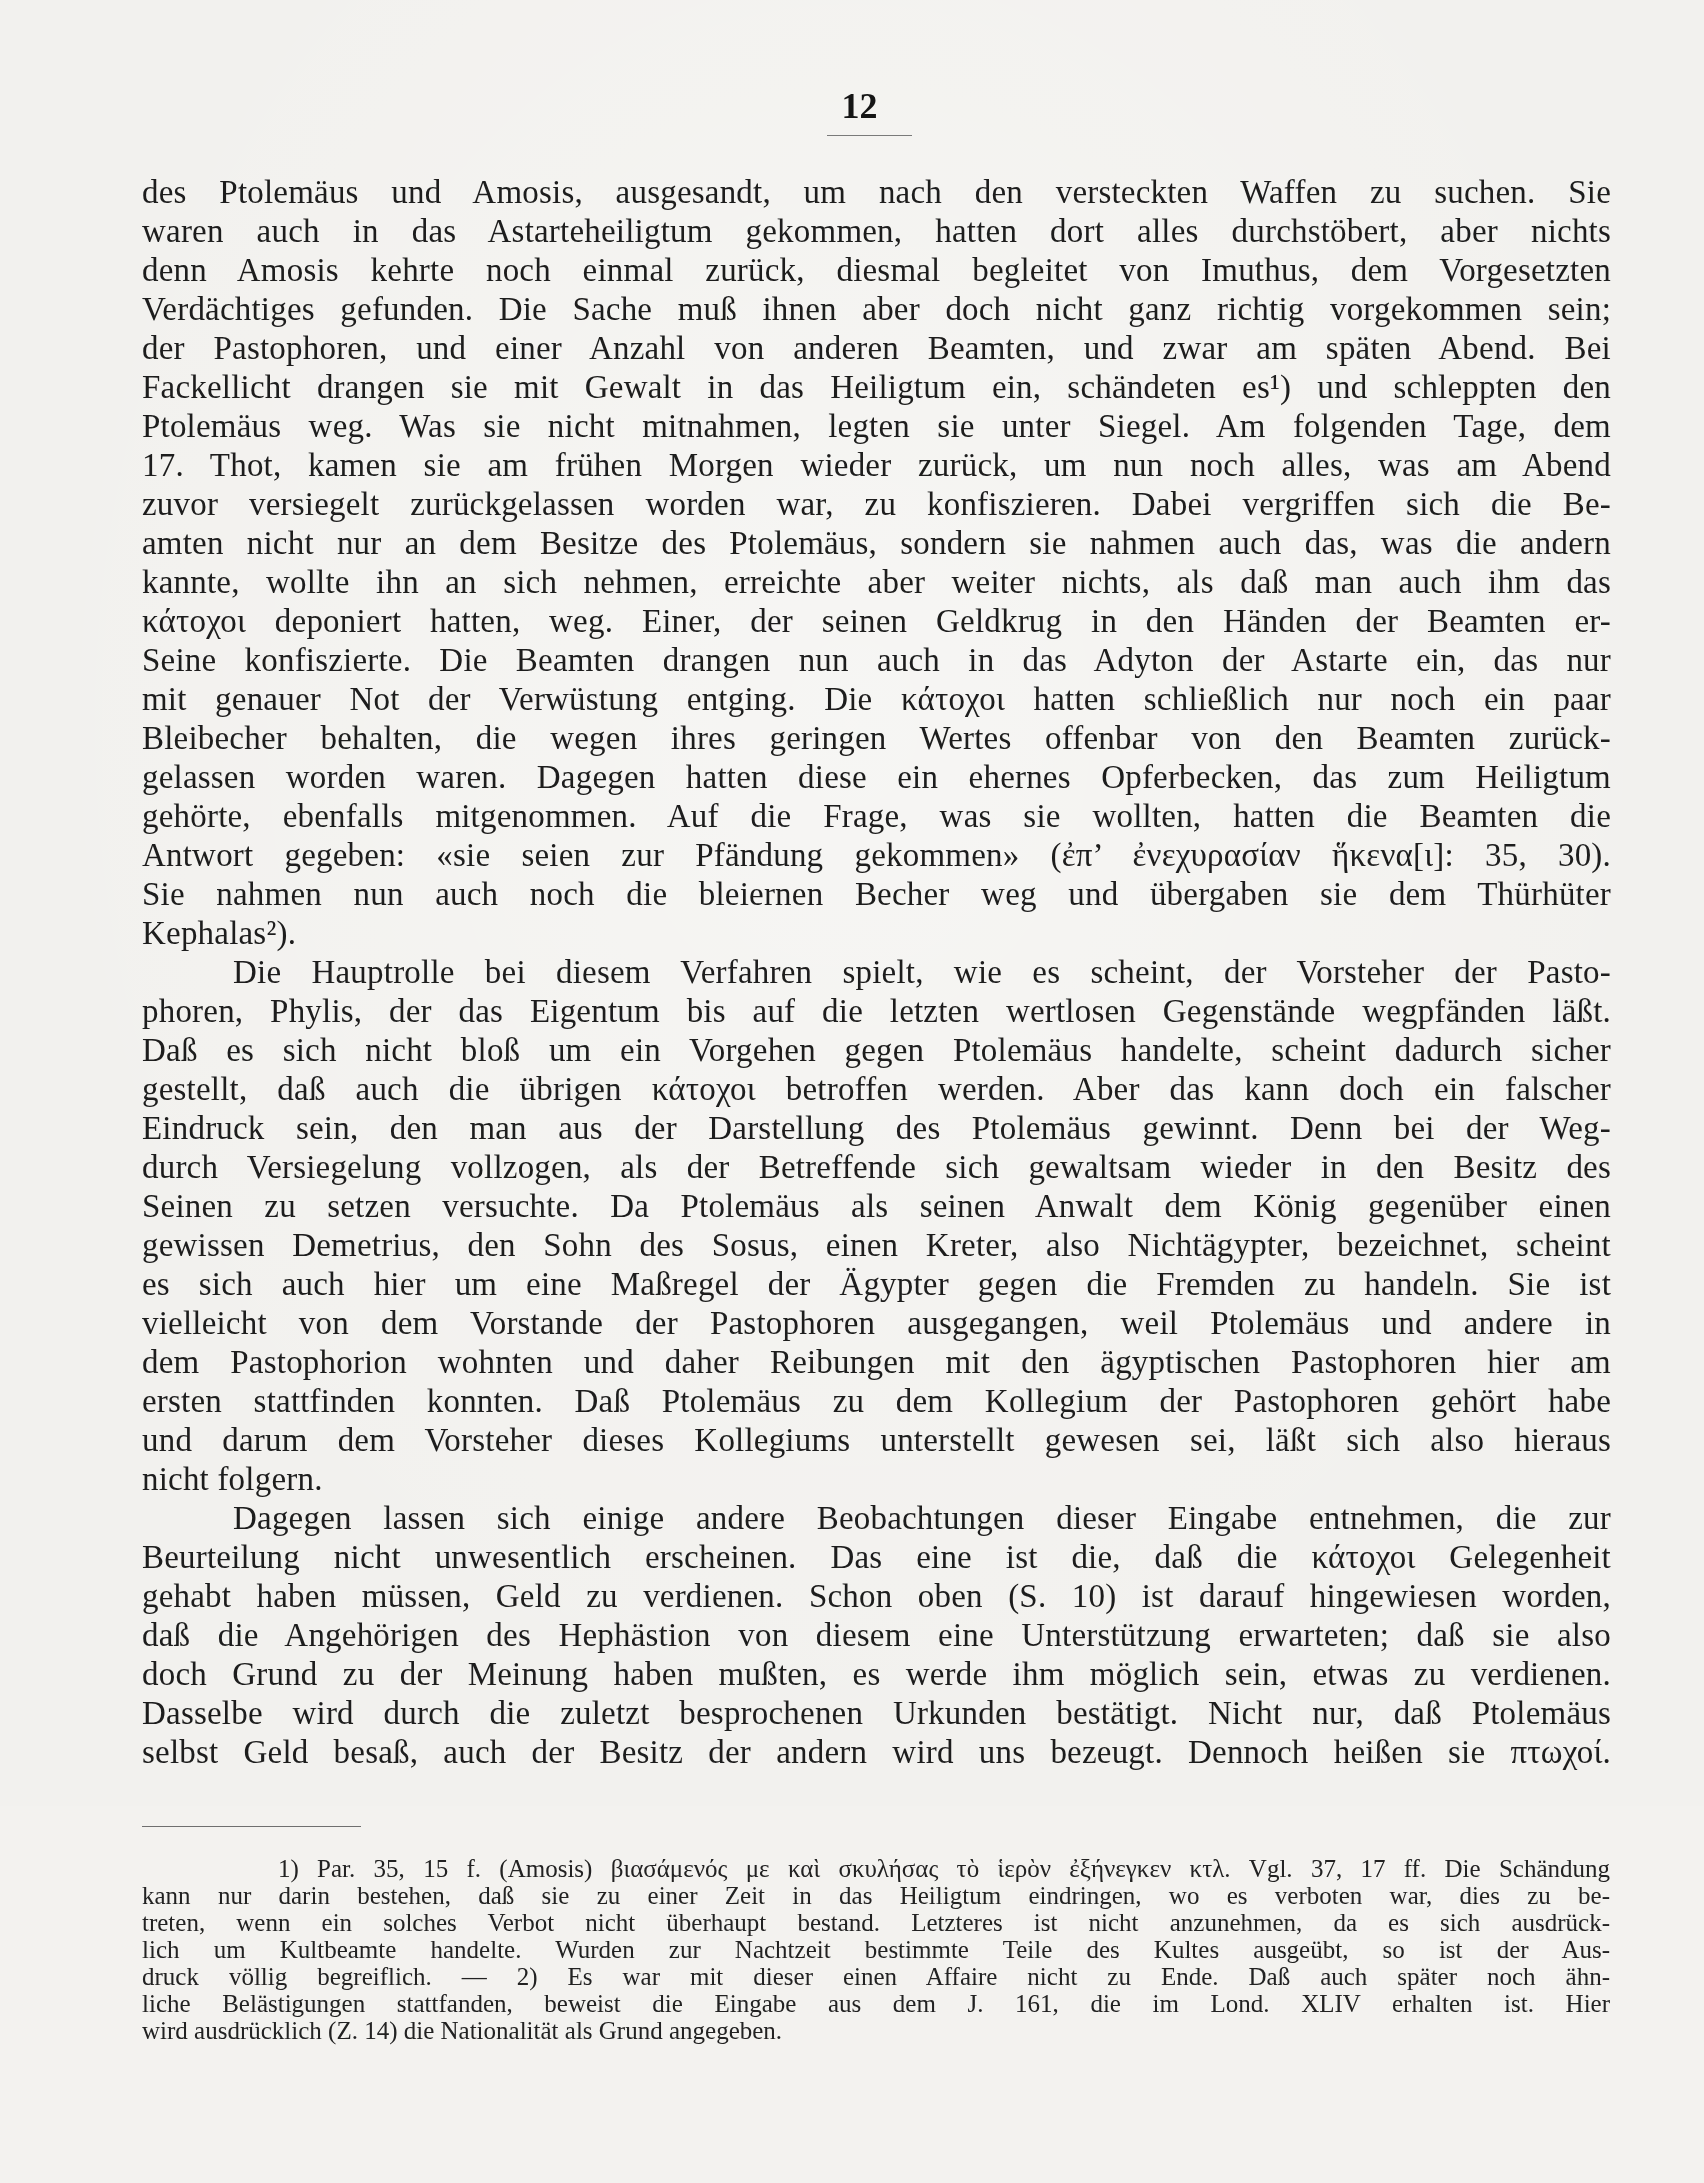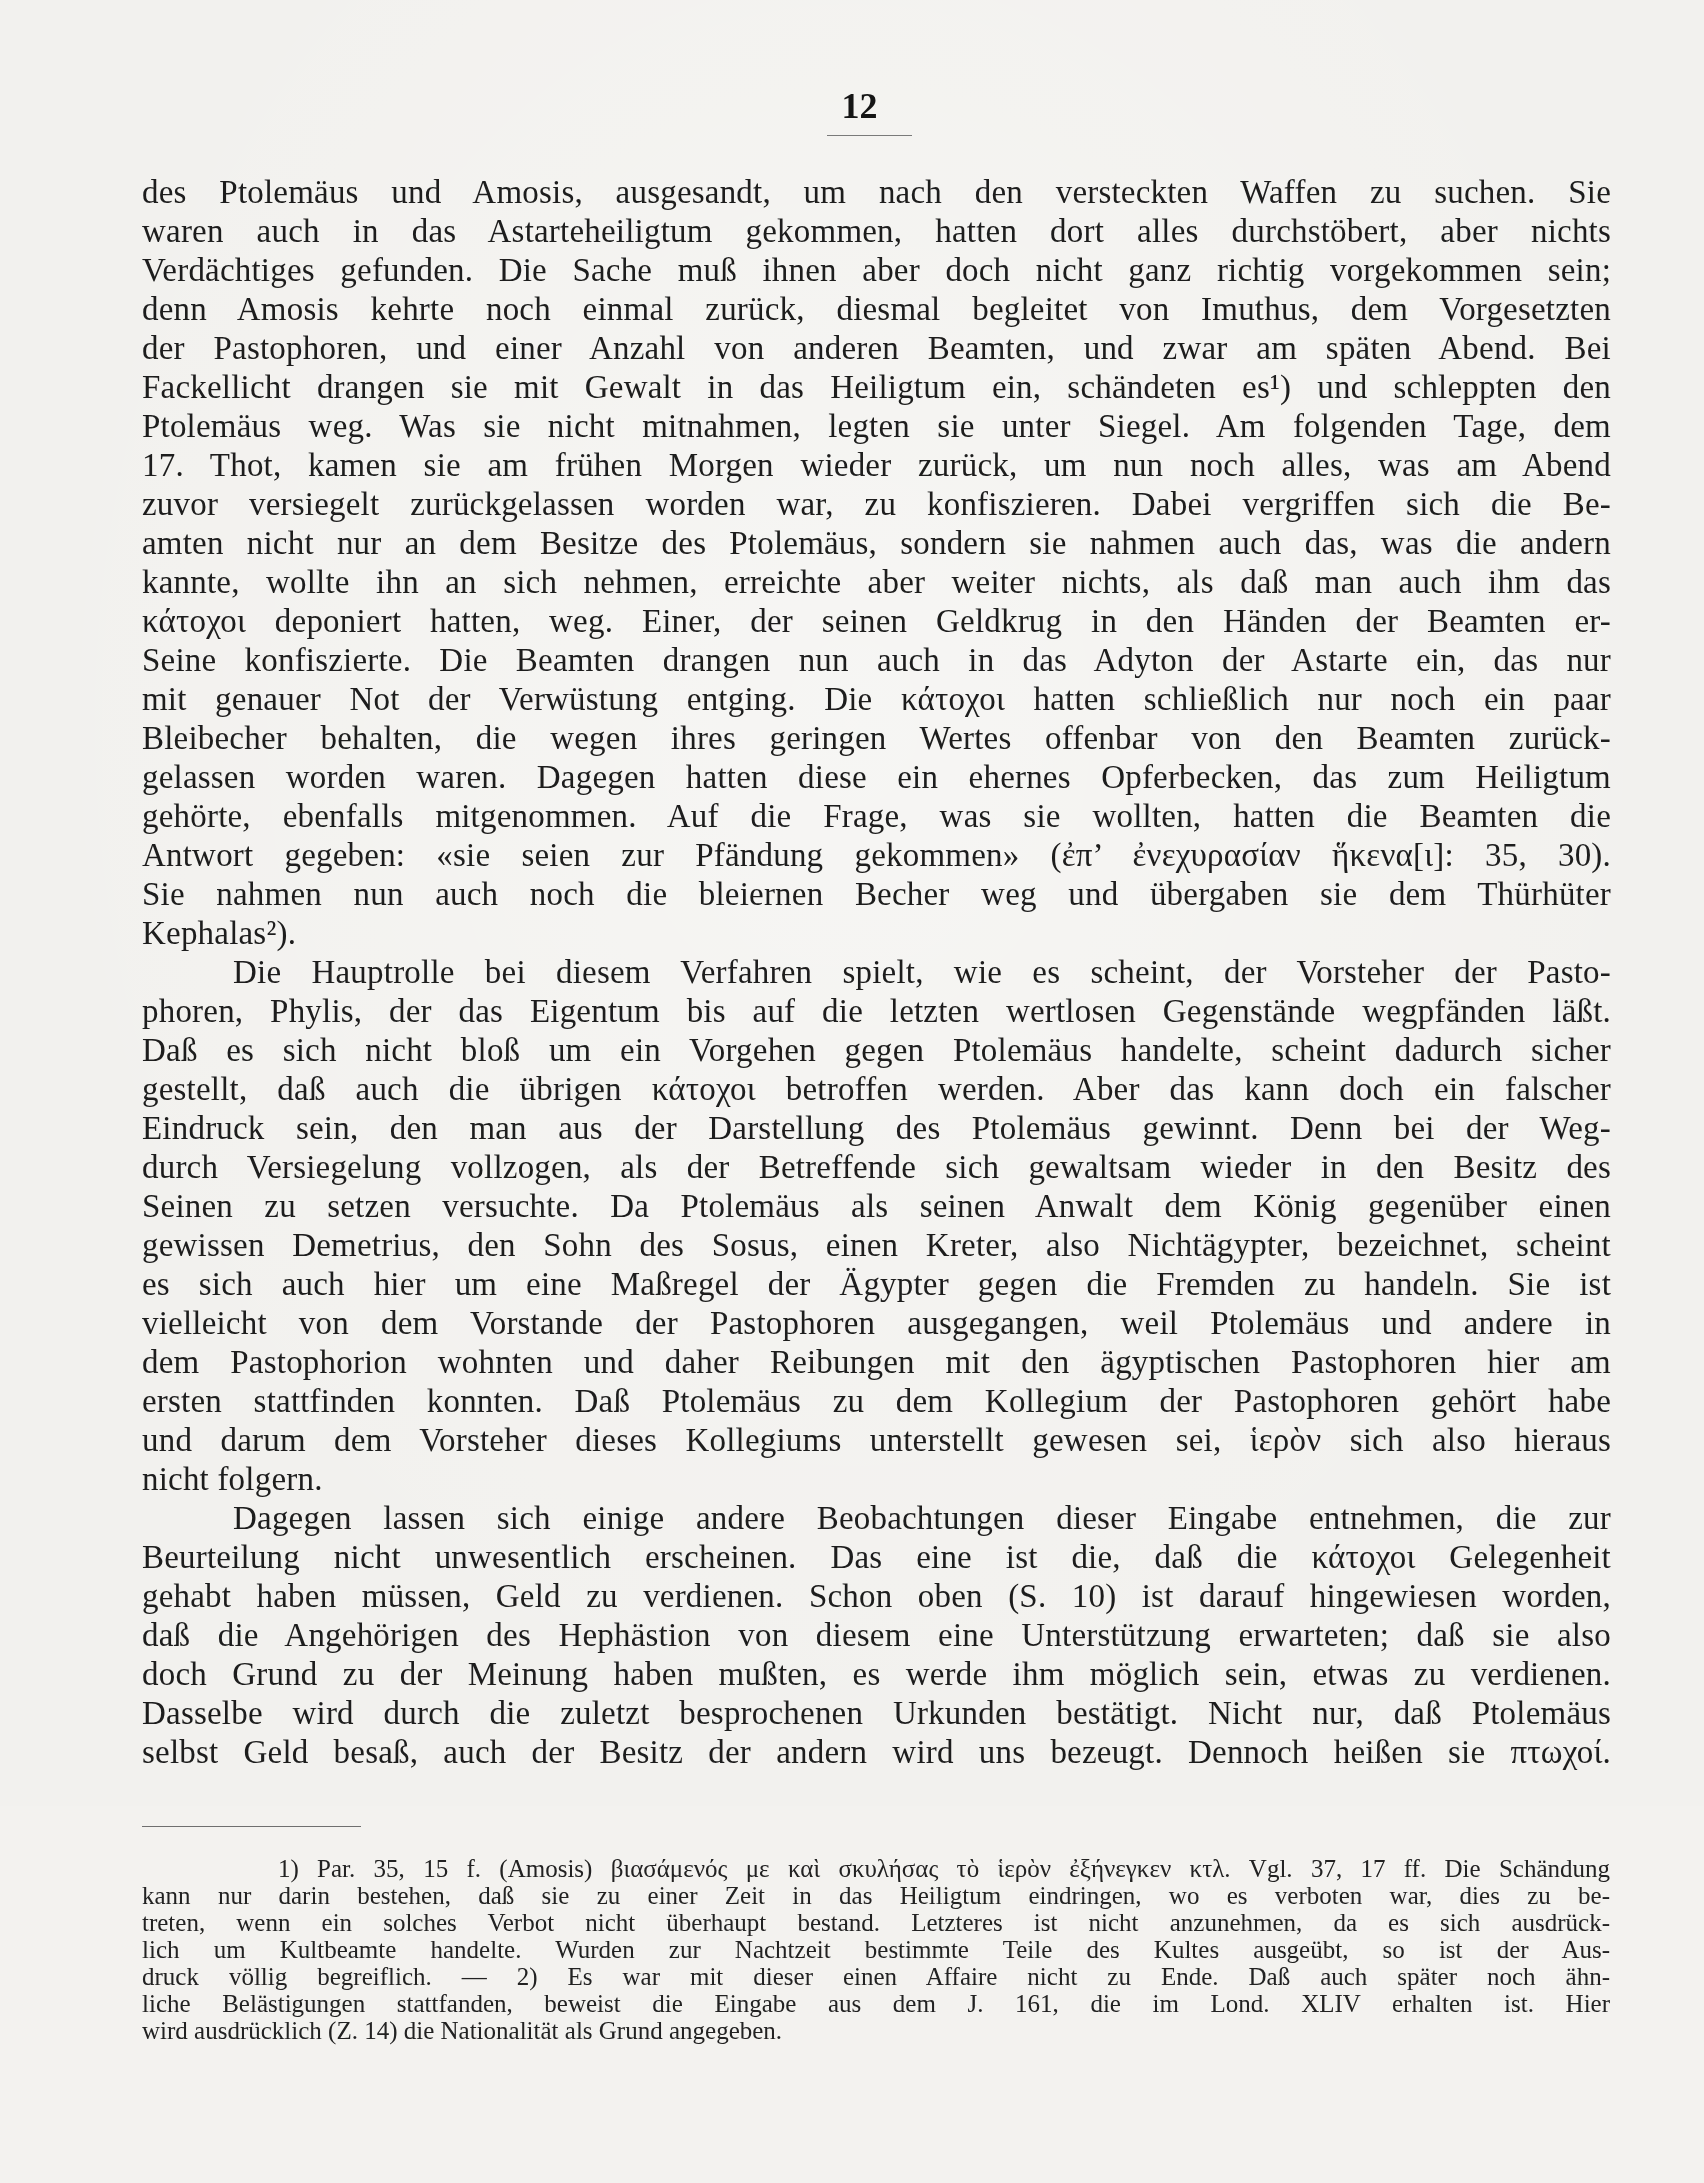--- a/index.html
+++ b/index.html
@@ -101,22 +101,22 @@
 <body>
 
 <div class="page">
 
   <div class="page-number">12</div>
   <div class="page-number-rule"></div>
 
   <div class="body-text">
     <span class="line">des Ptolemäus und Amosis, ausgesandt, um nach den versteckten Waffen zu suchen. Sie</span>
     <span class="line">waren auch in das Astarteheiligtum gekommen, hatten dort alles durchstöbert, aber nichts</span>
+    <span class="line">denn Amosis kehrte noch einmal zurück, diesmal begleitet von Imuthus, dem Vorgesetzten</span>
     <span class="line">Verdächtiges gefunden. Die Sache muß ihnen aber doch nicht ganz richtig vorgekommen sein;</span>
-    <span class="line">denn Amosis kehrte noch einmal zurück, diesmal begleitet von Imuthus, dem Vorgesetzten</span>
     <span class="line">der Pastophoren, und einer Anzahl von anderen Beamten, und zwar am späten Abend. Bei</span>
     <span class="line">Fackellicht drangen sie mit Gewalt in das Heiligtum ein, schändeten es¹) und schleppten den</span>
     <span class="line">Ptolemäus weg. Was sie nicht mitnahmen, legten sie unter Siegel. Am folgenden Tage, dem</span>
     <span class="line">17. Thot, kamen sie am frühen Morgen wieder zurück, um nun noch alles, was am Abend</span>
     <span class="line">zuvor versiegelt zurückgelassen worden war, zu konfiszieren. Dabei vergriffen sich die Be-</span>
     <span class="line">amten nicht nur an dem Besitze des Ptolemäus, sondern sie nahmen auch das, was die andern</span>
     <span class="line">kannte, wollte ihn an sich nehmen, erreichte aber weiter nichts, als daß man auch ihm das</span>
     <span class="line">κάτοχοι deponiert hatten, weg. Einer, der seinen Geldkrug in den Händen der Beamten er-</span>
     <span class="line">Seine konfiszierte. Die Beamten drangen nun auch in das Adyton der Astarte ein, das nur</span>
     <span class="line">mit genauer Not der Verwüstung entging. Die κάτοχοι hatten schließlich nur noch ein paar</span>
@@ -131,21 +131,21 @@
     <span class="line">Daß es sich nicht bloß um ein Vorgehen gegen Ptolemäus handelte, scheint dadurch sicher</span>
     <span class="line">gestellt, daß auch die übrigen κάτοχοι betroffen werden. Aber das kann doch ein falscher</span>
     <span class="line">Eindruck sein, den man aus der Darstellung des Ptolemäus gewinnt. Denn bei der Weg-</span>
     <span class="line">durch Versiegelung vollzogen, als der Betreffende sich gewaltsam wieder in den Besitz des</span>
     <span class="line">Seinen zu setzen versuchte. Da Ptolemäus als seinen Anwalt dem König gegenüber einen</span>
     <span class="line">gewissen Demetrius, den Sohn des Sosus, einen Kreter, also Nichtägypter, bezeichnet, scheint</span>
     <span class="line">es sich auch hier um eine Maßregel der Ägypter gegen die Fremden zu handeln. Sie ist</span>
     <span class="line">vielleicht von dem Vorstande der Pastophoren ausgegangen, weil Ptolemäus und andere in</span>
     <span class="line">dem Pastophorion wohnten und daher Reibungen mit den ägyptischen Pastophoren hier am</span>
     <span class="line">ersten stattfinden konnten. Daß Ptolemäus zu dem Kollegium der Pastophoren gehört habe</span>
-    <span class="line">und darum dem Vorsteher dieses Kollegiums unterstellt gewesen sei, ἱερὸν sich also hieraus</span>
+    <span class="line">und darum dem Vorsteher dieses Kollegiums unterstellt gewesen sei, läßt sich also hieraus</span>
     <span class="line last">nicht folgern.</span>
     <span class="line indent">Dagegen lassen sich einige andere Beobachtungen dieser Eingabe entnehmen, die zur</span>
     <span class="line">Beurteilung nicht unwesentlich erscheinen. Das eine ist die, daß die κάτοχοι Gelegenheit</span>
     <span class="line">gehabt haben müssen, Geld zu verdienen. Schon oben (S. 10) ist darauf hingewiesen worden,</span>
     <span class="line">daß die Angehörigen des Hephästion von diesem eine Unterstützung erwarteten; daß sie also</span>
     <span class="line">doch Grund zu der Meinung haben mußten, es werde ihm möglich sein, etwas zu verdienen.</span>
     <span class="line">Dasselbe wird durch die zuletzt besprochenen Urkunden bestätigt. Nicht nur, daß Ptolemäus</span>
     <span class="line">selbst Geld besaß, auch der Besitz der andern wird uns bezeugt. Dennoch heißen sie πτωχοί.</span>
   </div>
 

